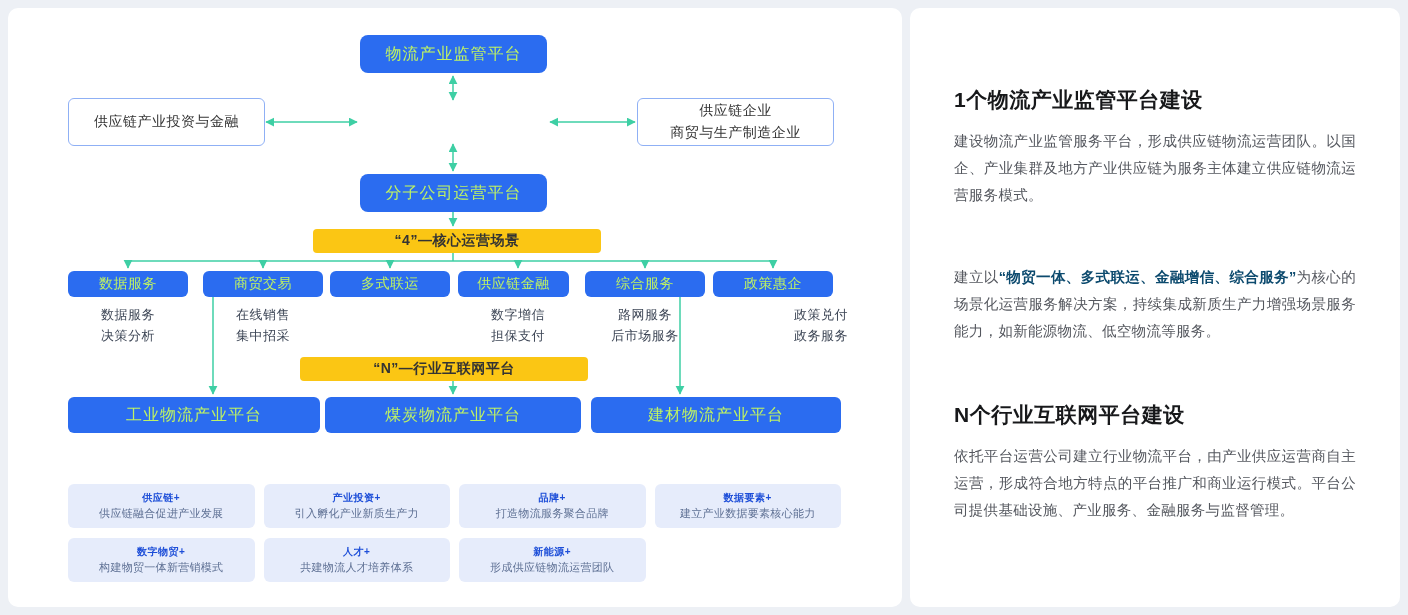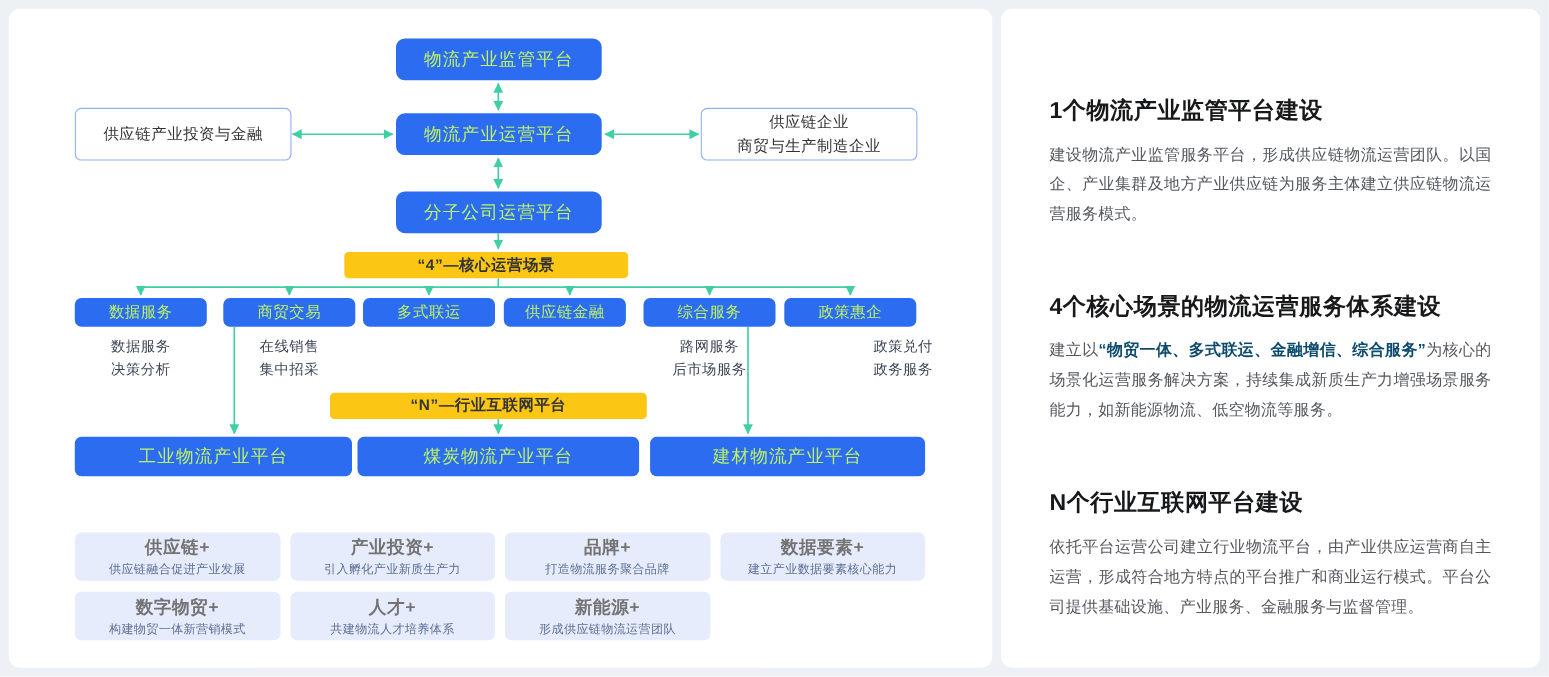--- a/index.html
+++ b/index.html
@@ -35,21 +35,21 @@
   .platform-btn { font-size:16px; border-radius:6px; }
 
   #foundation-grid {
     position:absolute; left:60px; top:476px; width:773px;
     display:grid; grid-template-columns:repeat(4,1fr); gap:10px 9px;
   }
   .found-box {
     background:#e6ecfb; border-radius:6px; height:44px;
     display:flex; flex-direction:column; align-items:center; justify-content:center;
   }
-  .found-title { font-size:16px; font-weight:700; color:#737373; line-height:1.45; letter-spacing:0.5px; }
+  .found-title { font-size:10px; font-weight:700; color:#1d4ed8; line-height:1.45; letter-spacing:0.5px; }
   .found-desc  { font-size:11px; color:#5d6f93; letter-spacing:0.3px; }
 
   svg.connectors { position:absolute; inset:0; pointer-events:none; }
 
   .section h2 { font-size:21px; color:#17181a; font-weight:700; letter-spacing:0.5px; }
   .section p  { margin-top:14px; font-size:14.5px; color:#54575e; line-height:1.85; letter-spacing:0.3px; text-align:justify; }
   .section + .section { margin-top:56px; }
   .hl { color:#0c4a6e; font-weight:700; }
 </style>
 </head>
@@ -88,45 +88,48 @@
       <line x1="205" y1="289" x2="205" y2="386" marker-end="url(#arr)"></line>
       <line x1="672" y1="289" x2="672" y2="386" marker-end="url(#arr)"></line>
       <line x1="445" y1="373" x2="445" y2="386" marker-end="url(#arr)"></line>
     </g>
   </svg>
 
   <div class="abs blue-btn" style="left:352px;top:27px;width:187px;height:38px;">物流产业监管平台</div>
 
   <div class="abs outline-box" style="left:60px;top:90px;width:197px;height:48px;">供应链产业投资与金融</div>
 
-  <div class="abs blue-btn" style="left:352px;top:95px;width:187px;height:38px;">物流产业运营平台</div>
 
   <div class="abs outline-box" style="left:629px;top:90px;width:197px;height:48px;">
     <span>供应链企业</span>
     <span>商贸与生产制造企业</span>
   </div>
 
   <div class="abs blue-btn" style="left:352px;top:166px;width:187px;height:38px;">分子公司运营平台</div>
 
-  <div class="abs yellow-bar" style="left:305px;top:221px;width:258px;height:24px;">“4”—核心运营场景</div>
+  <div class="abs yellow-bar" style="left:305px;top:221px;width:288px;height:24px;">“4”—核心运营场景</div>
 
   <div class="abs blue-btn scenario-btn" style="left:60px;top:263px;width:120px;height:26px;">数据服务</div>
   <div class="abs blue-btn scenario-btn" style="left:195px;top:263px;width:120px;height:26px;">商贸交易</div>
   <div class="abs blue-btn scenario-btn" style="left:322px;top:263px;width:120px;height:26px;">多式联运</div>
   <div class="abs blue-btn scenario-btn" style="left:450px;top:263px;width:111px;height:26px;">供应链金融</div>
   <div class="abs blue-btn scenario-btn" style="left:577px;top:263px;width:120px;height:26px;">综合服务</div>
   <div class="abs blue-btn scenario-btn" style="left:705px;top:263px;width:120px;height:26px;">政策惠企</div>
 
   <div class="abs caption" style="left:45px;top:297px;width:150px;">
     <div>数据服务</div>
     <div>决策分析</div>
   </div>
   <div class="abs caption" style="left:180px;top:297px;width:150px;">
     <div>在线销售</div>
     <div>集中招采</div>
+  </div>
+  <div class="abs caption" style="left:435px;top:297px;width:150px;">
+    <div>数字增信</div>
+    <div>担保支付</div>
   </div>
   <div class="abs caption" style="left:562px;top:297px;width:150px;">
     <div>路网服务</div>
     <div>后市场服务</div>
   </div>
   <div class="abs caption" style="left:690px;top:297px;width:150px;text-align:right;">
     <div>政策兑付</div>
     <div>政务服务</div>
   </div>
 
@@ -168,20 +171,19 @@
     </div>
   </div>
 </div>
 
 <div id="description" class="card">
   <div class="section">
     <h2>1个物流产业监管平台建设</h2>
     <p>建设物流产业监管服务平台，形成供应链物流运营团队。以国企、产业集群及地方产业供应链为服务主体建立供应链物流运营服务模式。</p>
   </div>
   <div class="section">
-    <h2>4个核心场景的物流运营服务体系建设</h2>
     <p><span>建立以</span><span class="hl">“物贸一体、多式联运、金融增信、综合服务”</span><span>为核心的场景化运营服务解决方案，持续集成新质生产力增强场景服务能力，如新能源物流、低空物流等服务。</span></p>
   </div>
   <div class="section">
     <h2>N个行业互联网平台建设</h2>
     <p>依托平台运营公司建立行业物流平台，由产业供应运营商自主运营，形成符合地方特点的平台推广和商业运行模式。平台公司提供基础设施、产业服务、金融服务与监督管理。</p>
   </div>
 </div>
 
 </body></html>

